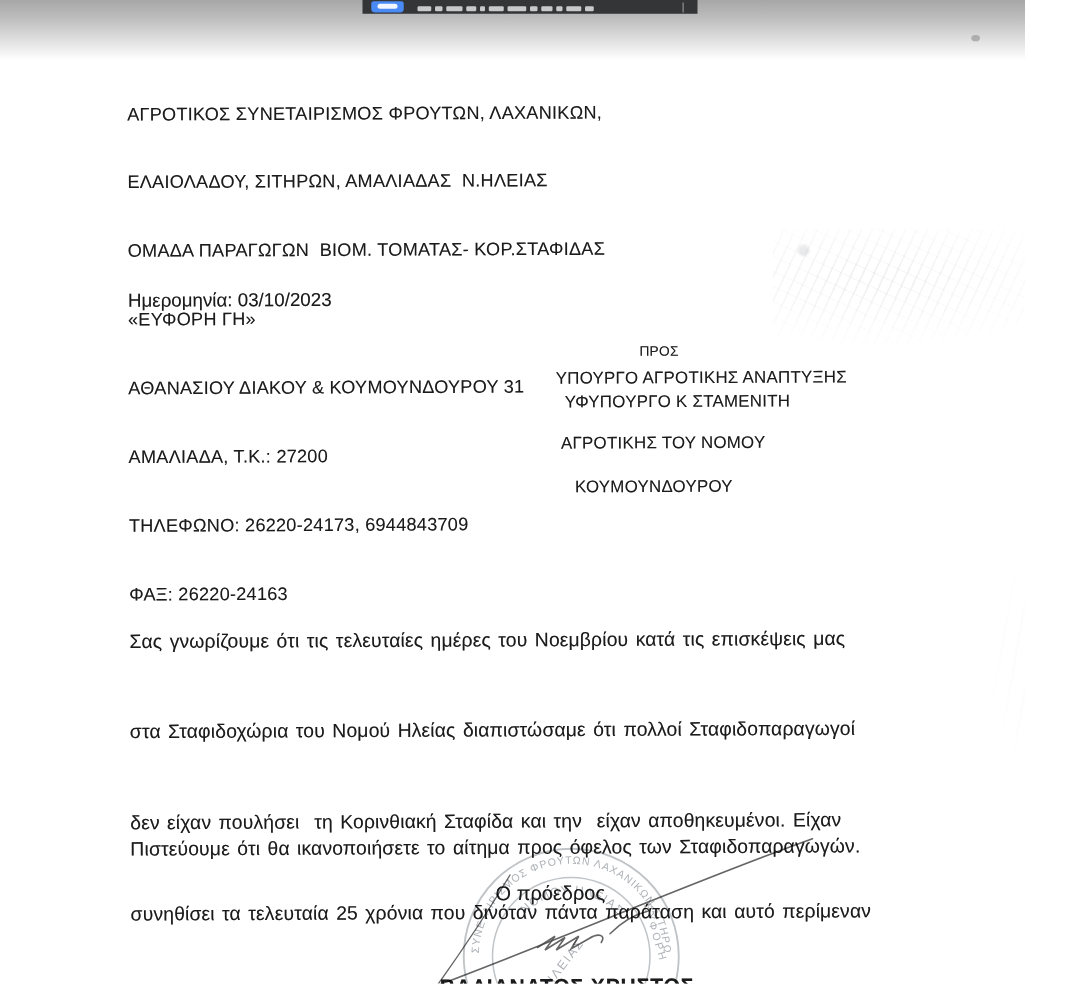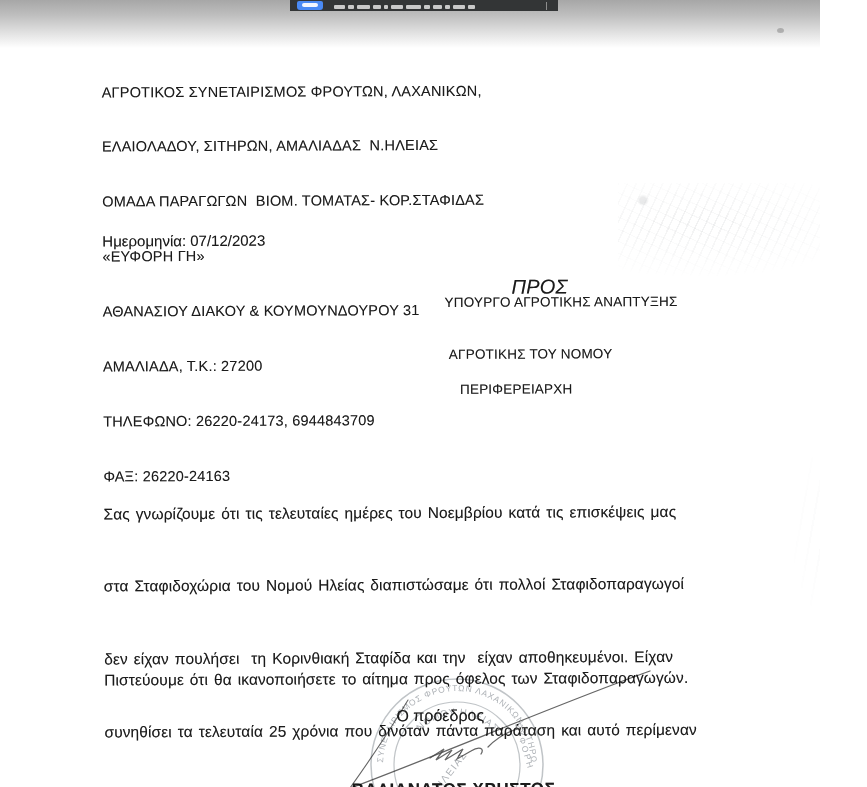--- a/index.html
+++ b/index.html
@@ -89,26 +89,27 @@
       <div>ΑΓΡΟΤΙΚΟΣ ΣΥΝΕΤΑΙΡΙΣΜΟΣ ΦΡΟΥΤΩΝ, ΛΑΧΑΝΙΚΩΝ,</div>
       <div>ΕΛΑΙΟΛΑΔΟΥ, ΣΙΤΗΡΩΝ, ΑΜΑΛΙΑΔΑΣ  Ν.ΗΛΕΙΑΣ</div>
       <div>ΟΜΑΔΑ ΠΑΡΑΓΩΓΩΝ  ΒΙΟΜ. ΤΟΜΑΤΑΣ- ΚΟΡ.ΣΤΑΦΙΔΑΣ</div>
       <div>«ΕΥΦΟΡΗ ΓΗ»</div>
       <div>ΑΘΑΝΑΣΙΟΥ ΔΙΑΚΟΥ &amp; ΚΟΥΜΟΥΝΔΟΥΡΟΥ 31</div>
       <div>ΑΜΑΛΙΑΔΑ, Τ.Κ.: 27200</div>
       <div>ΤΗΛΕΦΩΝΟ: 26220-24173, 6944843709</div>
       <div>ΦΑΞ: 26220-24163</div>
     </div>
 
-    <div class="date scan-text">Ημερομηνία: 07/12/2023</div>
+    <div class="date scan-text">Ημερομηνία: 03/10/2023</div>
 
-    <div class="recip scan-text" style="left:512px;top:276px;font-size:20px;font-style:italic;">ΠΡΟΣ</div>
+    <div class="recip scan-text" style="left:512px;top:276px;font-size:11px;">ΠΡΟΣ</div>
     <div class="recip scan-text" style="left:445px;top:295px;">ΥΠΟΥΡΓΟ ΑΓΡΟΤΙΚΗΣ ΑΝΑΠΤΥΞΗΣ</div>
+    <div class="recip scan-text" style="left:452px;top:314px;">ΥΦΥΠΟΥΡΓΟ Κ ΣΤΑΜΕΝΙΤΗ</div>
     <div class="recip scan-text" style="left:449px;top:347px;">ΑΓΡΟΤΙΚΗΣ ΤΟΥ ΝΟΜΟΥ</div>
-    <div class="recip scan-text" style="left:460px;top:382px;">ΠΕΡΙΦΕΡΕΙΑΡΧΗ</div>
+    <div class="recip scan-text" style="left:460px;top:382px;">ΚΟΥΜΟΥΝΔΟΥΡΟΥ</div>
 
     <div class="body-par scan-text">
       <div>Σας γνωρίζουμε ότι τις τελευταίες ημέρες του Νοεμβρίου κατά τις επισκέψεις μας</div>
       <div>στα Σταφιδοχώρια του Νομού Ηλείας διαπιστώσαμε ότι πολλοί Σταφιδοπαραγωγοί</div>
       <div>δεν είχαν πουλήσει  τη Κορινθιακή Σταφίδα και την  είχαν αποθηκευμένοι. Είχαν</div>
       <div>συνηθίσει τα τελευταία 25 χρόνια που δινόταν πάντα παράταση και αυτό περίμεναν</div>
       
       
       
       

